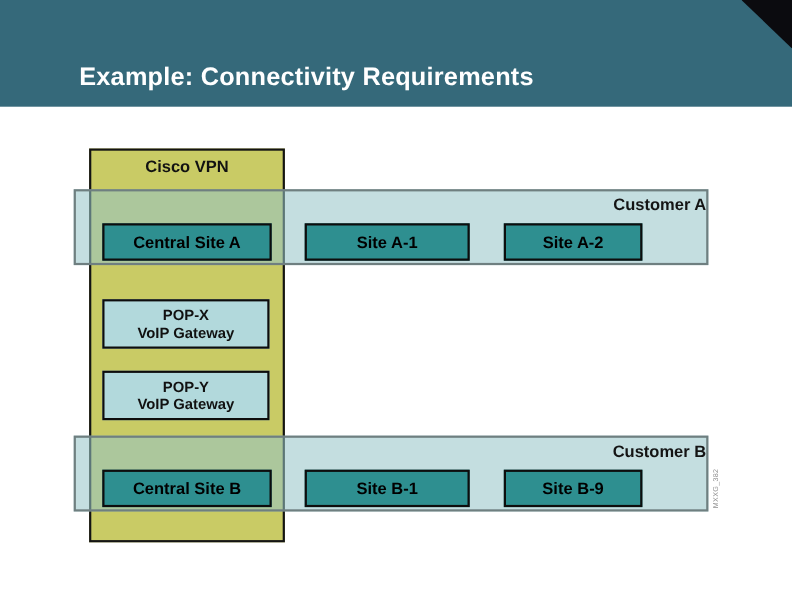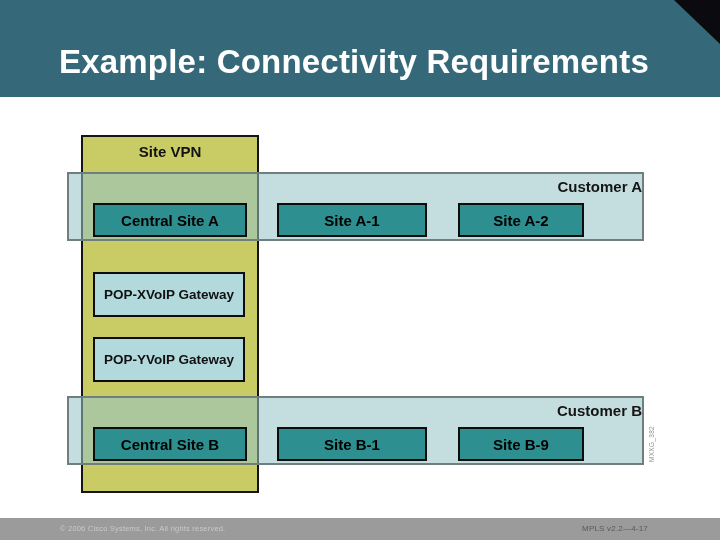--- a/index.html
+++ b/index.html
@@ -9,22 +9,22 @@
     background:#ffffff;
     overflow:hidden;
     font-family:"Liberation Sans", sans-serif;
   }
   
   .title-banner{
     position:absolute;left:0;top:0;width:720px;height:97px;
     background:#35697A;
   }
   .slide-title{
-    position:absolute;left:59px;top:43px;margin:0;
-    font-size:33px;font-weight:bold;color:#ffffff;
+    position:absolute;left:59px;top:43px;margin:13px;
+    font-size:23px;font-weight:bold;color:#ffffff;
     letter-spacing:0.2px;white-space:nowrap;
   }
   .corner-triangle{
     position:absolute;left:674px;top:0;width:46px;height:44px;
     background:#0b0b0f;
     -webkit-clip-path:polygon(0 0,100% 0,100% 100%);
     clip-path:polygon(0 0,100% 0,100% 100%);
   }
   
   .diagram{position:absolute;left:0;top:97px;width:720px;height:421px;}
@@ -59,21 +59,21 @@
     text-align:center;
   }
   .site-central{left:24px;width:154px;}
   .site-1{left:208px;width:150px;}
   .site-2{left:389px;width:126px;}
   .pop-box{
     position:absolute;left:93px;width:152px;height:45px;
     box-sizing:border-box;
     background:#B2D9DC;border:2px solid #0d0d0d;
     color:#111111;font-size:13.5px;font-weight:bold;line-height:16px;
-    display:flex;flex-direction:row;align-items:center;justify-content:center;
+    display:flex;flex-direction:column;align-items:center;justify-content:center;
     text-align:center;z-index:2;
   }
   .pop-x{top:175px;}
   .pop-y{top:240px;}
   .art-id{
     position:absolute;left:648px;top:365px;
     transform:rotate(-90deg);transform-origin:0 0;
     font-size:6.5px;color:#909090;letter-spacing:0.3px;
     white-space:nowrap;
   }
@@ -97,21 +97,21 @@
 <div class="slide">
 
   <div class="title-banner">
     <h1 class="slide-title">Example: Connectivity Requirements</h1>
     <div class="corner-triangle"></div>
   </div>
 
   <div class="diagram">
 
     <div class="vpn-rect">
-      <span class="vpn-label">Site VPN</span>
+      <span class="vpn-label">Cisco VPN</span>
     </div>
 
     <div class="band band-a">
       <div class="band-label">Customer A</div>
       <div class="site-box site-central">Central Site A</div>
       <div class="site-box site-1">Site A-1</div>
       <div class="site-box site-2">Site A-2</div>
     </div>
 
     <div class="pop-box pop-x">
@@ -128,18 +128,14 @@
       <div class="band-label">Customer B</div>
       <div class="site-box site-central">Central Site B</div>
       <div class="site-box site-1">Site B-1</div>
       <div class="site-box site-2">Site B-9</div>
     </div>
 
     <div class="art-id">MXXG_382</div>
 
   </div>
 
-  <div class="footer-bar">
-    <span class="copyright-text">© 2006 Cisco Systems, Inc. All rights reserved.</span>
-    <span class="page-code">MPLS v2.2—4-17</span>
-  </div>
 
 </div>
 
 </body></html>

